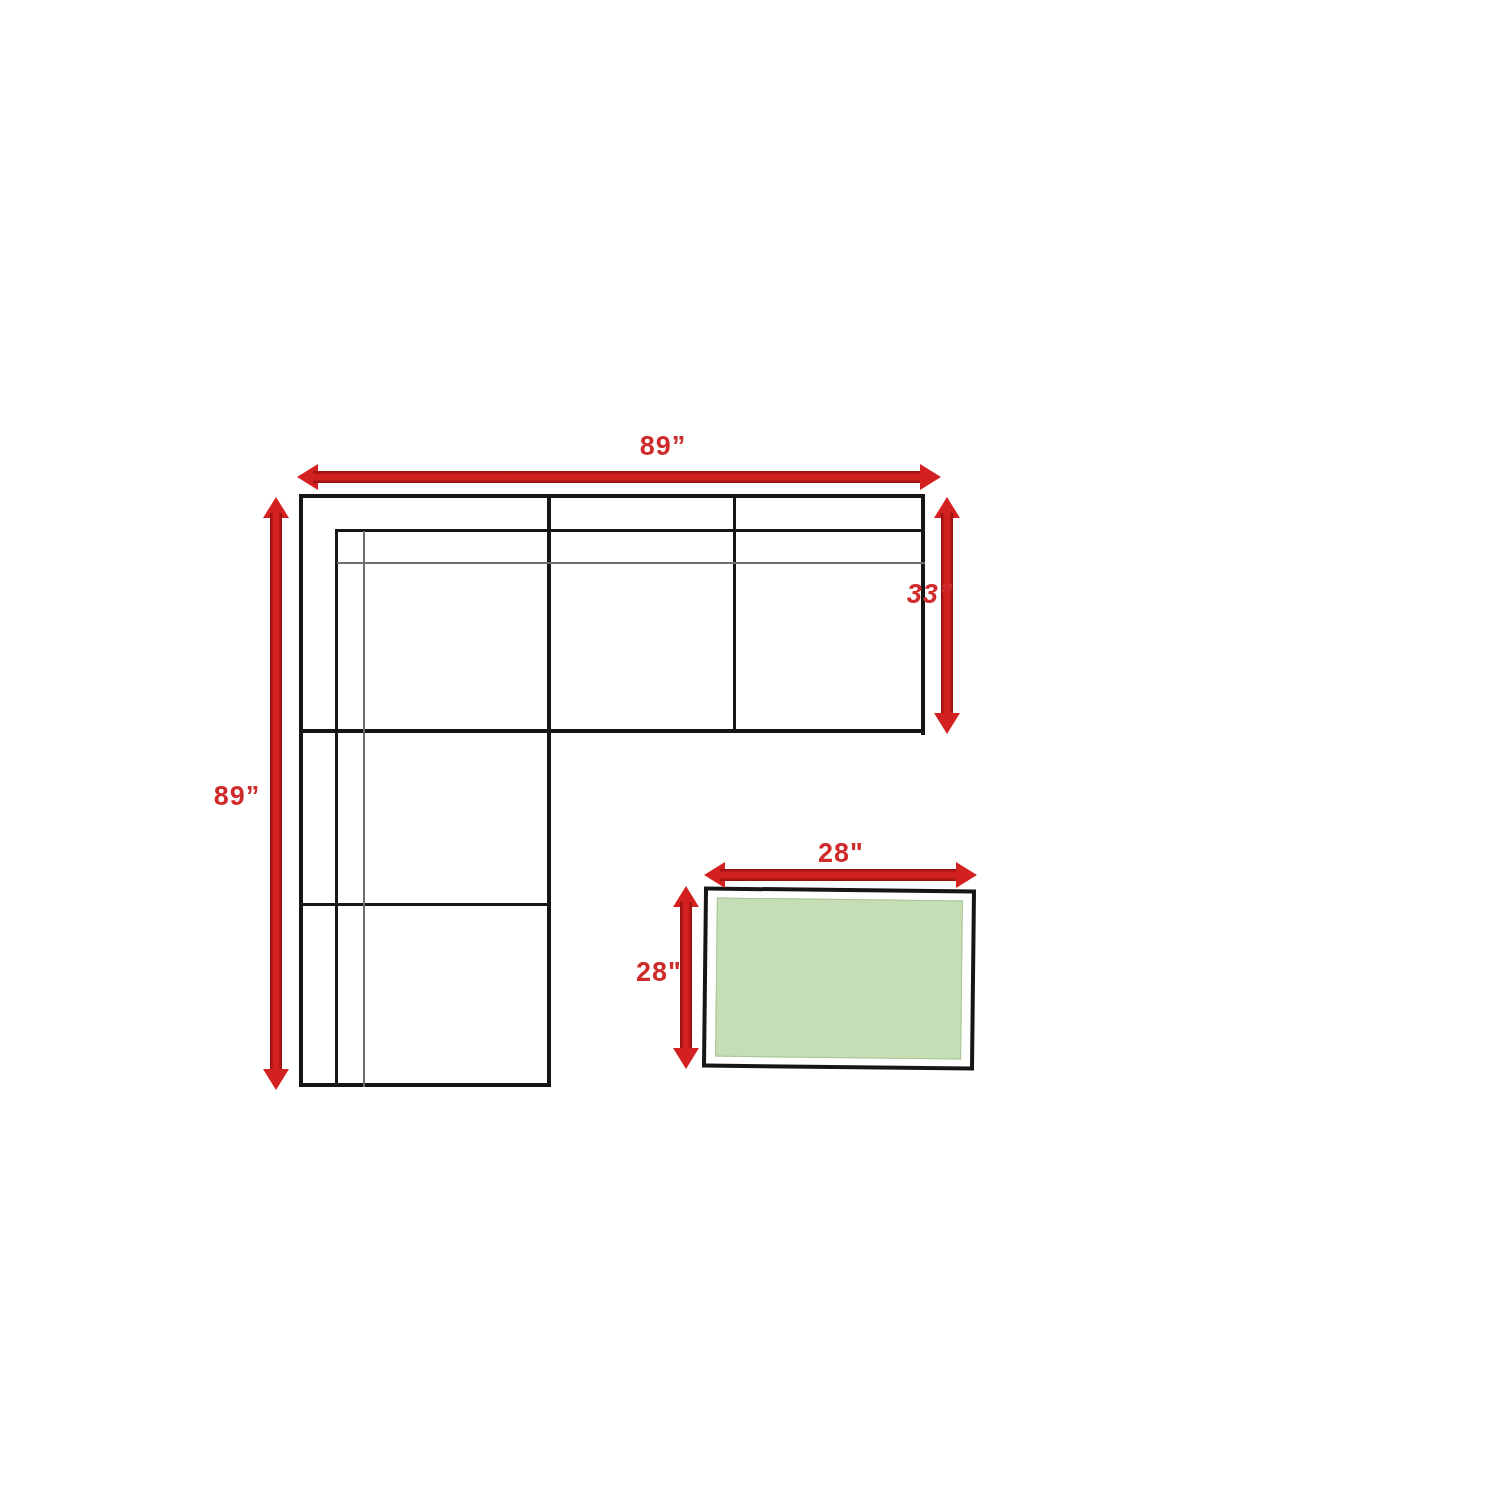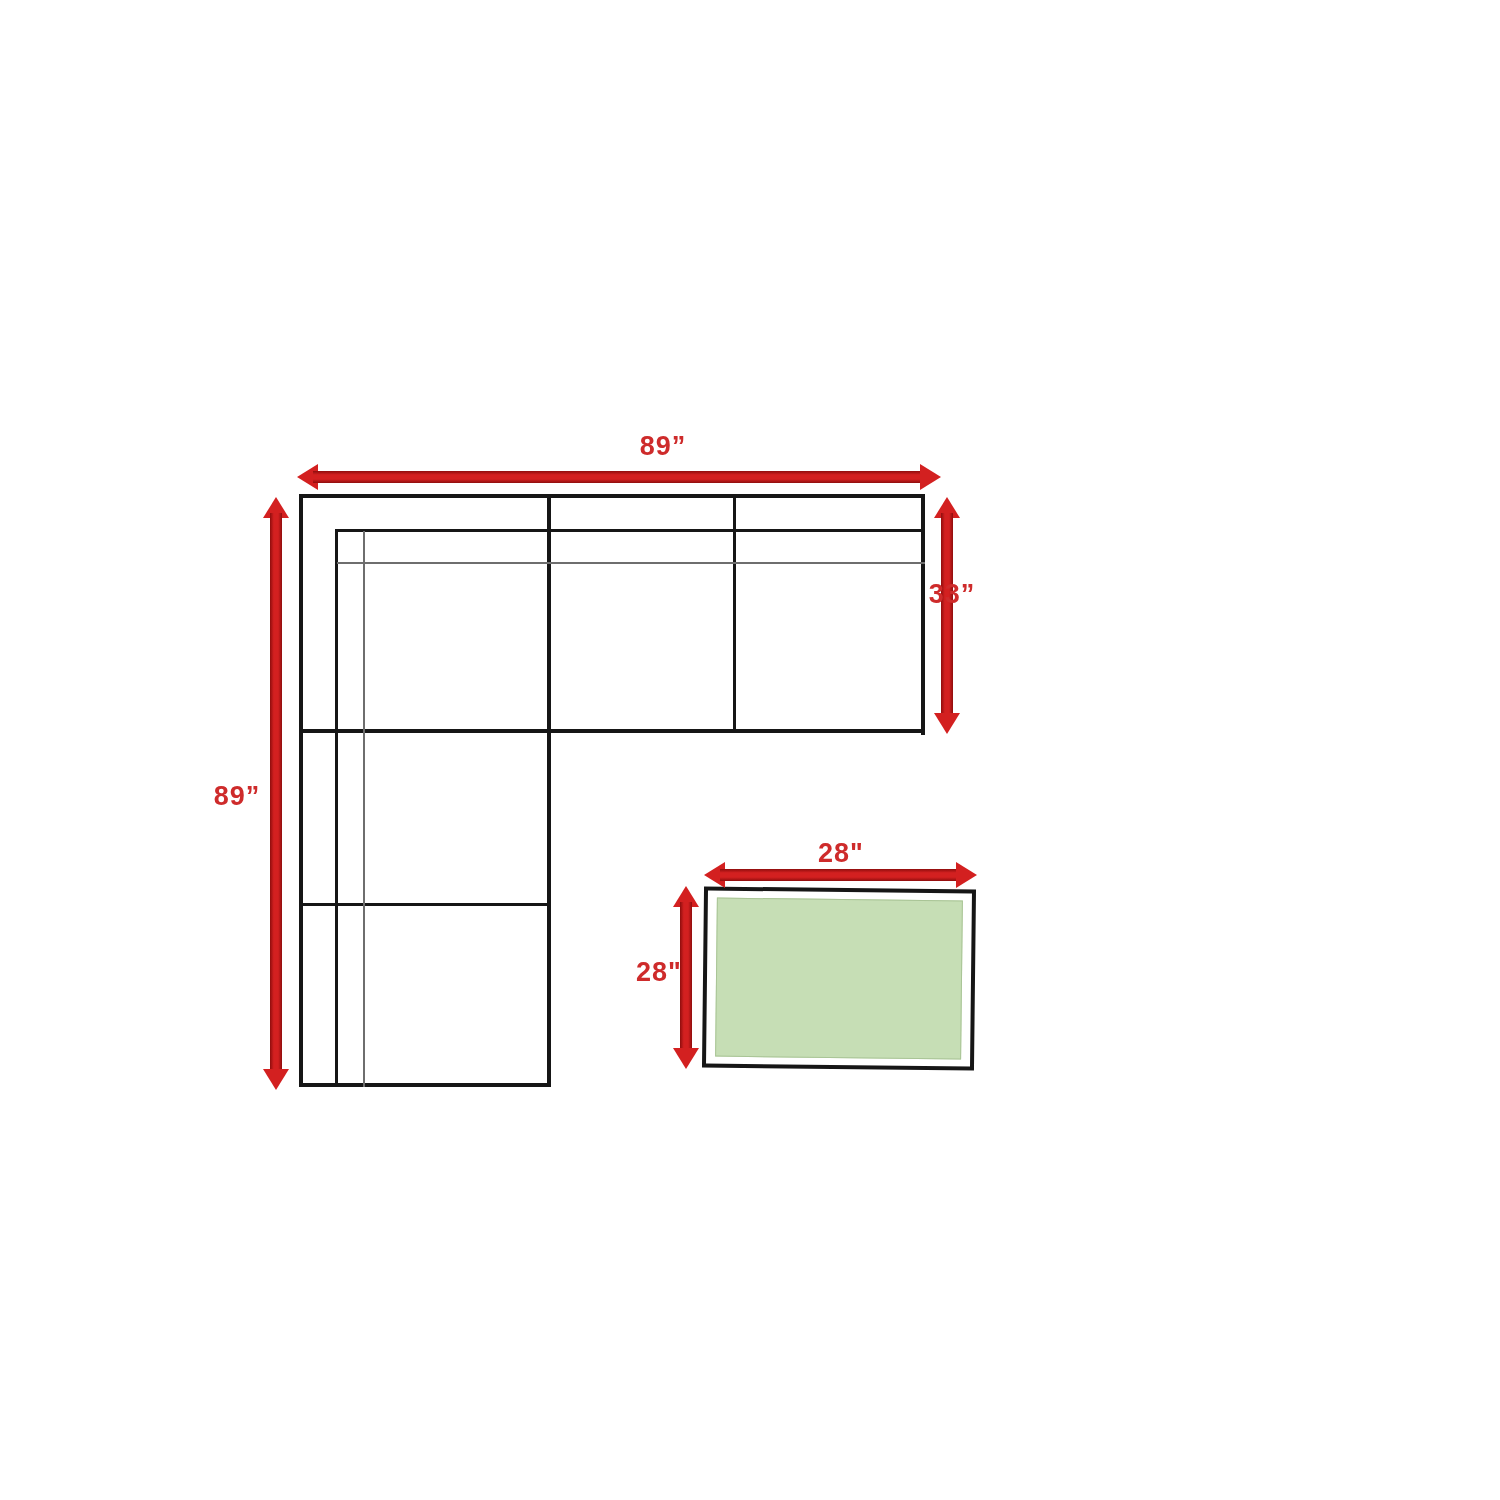--- a/index.html
+++ b/index.html
@@ -96,17 +96,17 @@
   </div>
 
   <div class="arrow-v" style="left:673px;top:886px;width:26px;height:183px;">
     <div class="head head-up"></div>
     <div class="shaft-v"></div>
     <div class="head head-down"></div>
   </div>
 
   <div class="dim-label" style="left:663px;top:446px;">89”</div>
   <div class="dim-label" style="left:237px;top:796px;">89”</div>
-  <div class="dim-label" style="left:952px;top:594px;">33”</div>
+  <div class="dim-label" style="left:930px;top:594px;font-style:italic;">33”</div>
   <div class="dim-label" style="left:841px;top:853px;">28"</div>
   <div class="dim-label" style="left:659px;top:972px;">28"</div>
 
 </div>
 
 </body></html>

